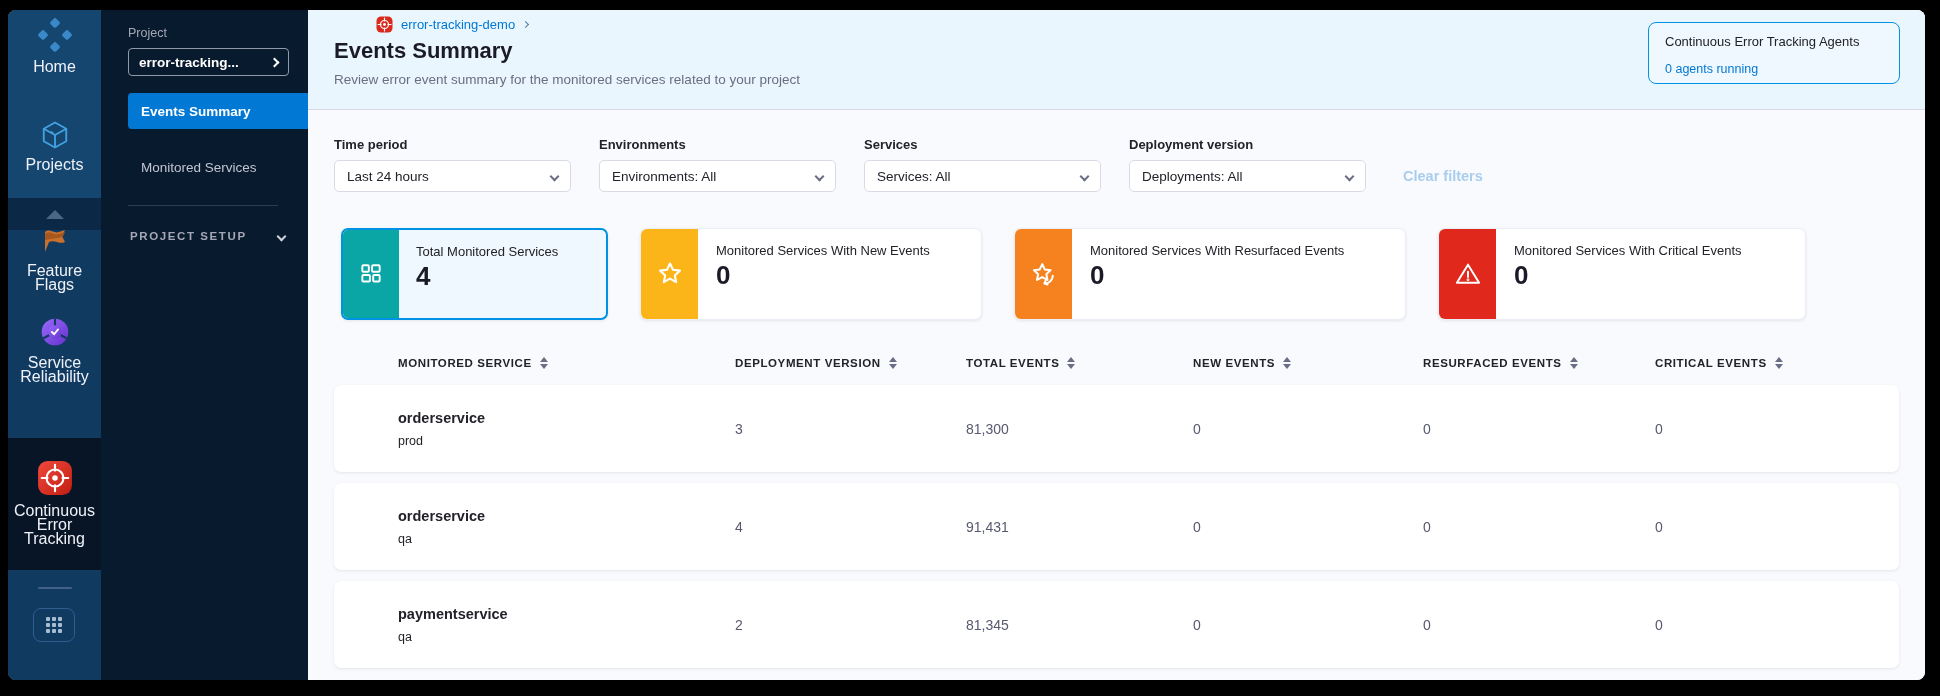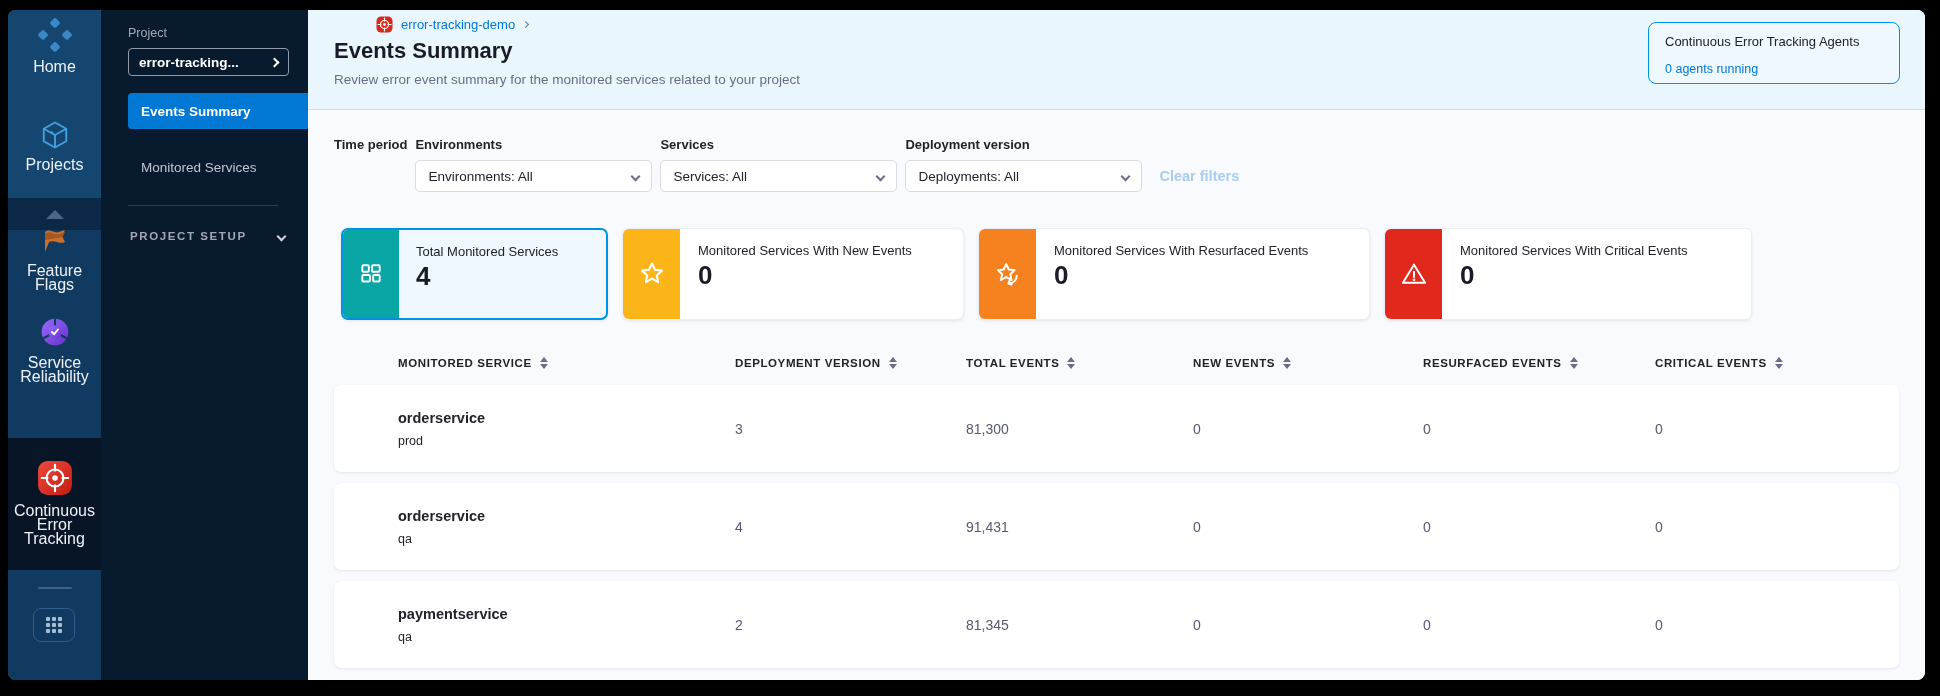--- a/index.html
+++ b/index.html
@@ -44,28 +44,28 @@
   .main { position:absolute; left:300px; top:0; width:1617px; height:670px; background:#f8fafd; }
   .band { position:absolute; top:0; left:0; width:1617px; height:100px; background:#e9f6fd; border-bottom:1px solid #d9dae5; }
   .crumbs { position:absolute; left:26px; top:6px; display:flex; align-items:center; gap:8px;padding-left:42px; }
   .crumbs a { color:#0278d5; font-size:13px; text-decoration:none; cursor:pointer; }
   .page-title { position:absolute; left:26px; top:28px; font-size:22px; font-weight:700; color:#1b1b28; }
   .page-sub { position:absolute; left:26px; top:62px; font-size:13.5px; color:#6b6d85; }
   .agents { position:absolute; top:12px; right:25px; width:252px; height:62px; background:#eff8fe; border:1px solid #0092e4; border-radius:8px; padding:11px 16px; }
   .agents .t1 { font-size:13px; color:#22222a; margin-bottom:13px; }
   .agents .t2 { font-size:12.5px; color:#0278d5; cursor:pointer; }
 
-  .filters { position:absolute; left:26px; top:127px; display:flex; gap:8px; }
+  .filters { position:absolute; left:26px; top:127px; display:flex; gap:28px; }
   .fgroup { display:flex; flex-direction:column; }
   .fgroup .flabel { font-size:13px; font-weight:700; color:#22222a; margin-bottom:8px; }
   .select { width:237px; height:32px; background:#fff; border:1px solid #d9dae5; border-radius:5px; display:flex; align-items:center; padding:0 12px; cursor:pointer; }
   .select .val { flex:1; font-size:13.5px; color:#22222a; font-weight:500; }
   .clear-filters { align-self:flex-end; height:32px; display:flex; align-items:center; margin-left:9px; color:#a9cdee; font-size:14.5px; font-weight:700; cursor:pointer; }
 
-  .cards { position:absolute; left:25px; top:218px; display:flex; gap:14px;padding-left:8px; }
+  .cards { position:absolute; left:25px; top:218px; display:flex; gap:32px;padding-left:8px; }
   .card { height:92px; background:#fff; border:1px solid #eceef5; border-radius:7px; box-shadow:0 1px 3px rgba(40,41,61,.10); display:flex; overflow:hidden; cursor:pointer; }
   .card.selected { background:#eff8fe; border:2px solid #0092e4; }
   .card .iconblock { width:57px; flex:0 0 57px; display:flex; align-items:center; justify-content:center; }
   .card.selected .iconblock { margin:-1px; }
   .card .body { padding:14px 0 0 18px; }
   .card .ctitle { font-size:13px; color:#22222a; }
   .card .cvalue { font-size:26px; font-weight:700; color:#1b1b28; margin-top:2px; }
   .c1 { width:267px; } .c2 { width:342px; } .c3 { width:392px; } .c4 { width:368px; }
 
   .tablewrap { position:absolute; left:26px; top:342px; width:1565px; }
@@ -240,20 +240,24 @@
       <div class="page-sub">Review error event summary for the monitored services related to your project</div>
       <div class="agents">
         <div class="t1">Continuous Error Tracking Agents</div>
         <div class="t2">0 agents running</div>
       </div>
     </header>
 
     <section class="filters">
       <div class="fgroup">
         <span class="flabel">Time period</span>
+        <div class="select">
+          <span class="val">Last 24 hours</span>
+          <span class="chev"></span>
+        </div>
       </div>
       <div class="fgroup">
         <span class="flabel">Environments</span>
         <div class="select">
           <span class="val">Environments: All</span>
           <span class="chev"></span>
         </div>
       </div>
       <div class="fgroup">
         <span class="flabel">Services</span>

